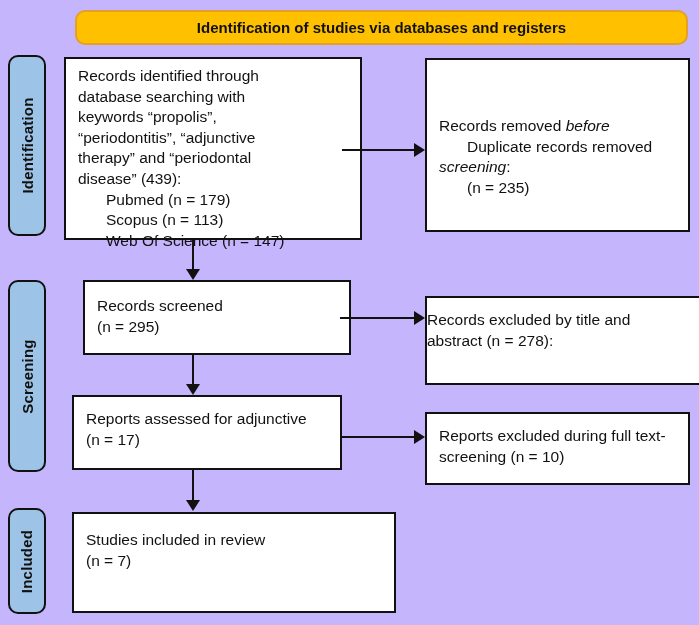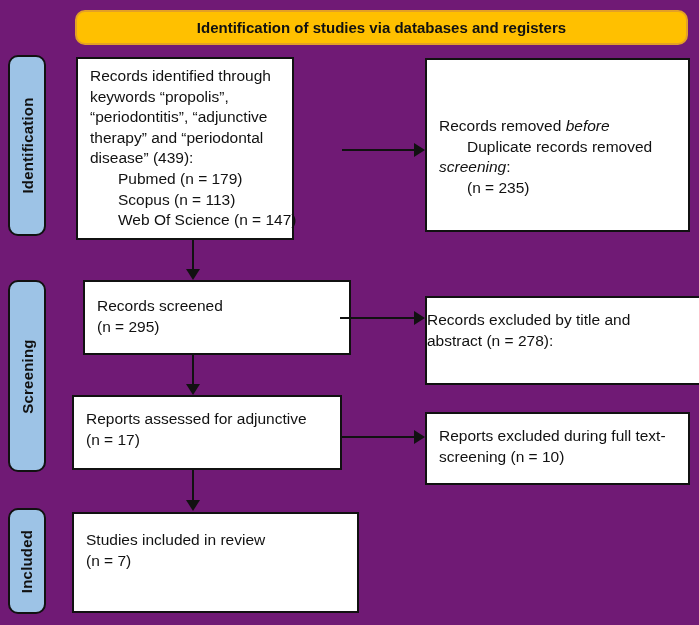--- a/index.html
+++ b/index.html
@@ -8,21 +8,21 @@
     --stage-fill: #9DC3E6;
     --ink: #111111;
   }
   * { margin: 0; padding: 0; box-sizing: border-box; }
   html, body { background: #ffffff; }
   body { font-family: "Liberation Sans", "DejaVu Sans", sans-serif; color: var(--ink); }
   .canvas {
     position: relative;
     width: 699px;
     height: 625px;
-    background: #701a75;
+    background: #c4b5fd;
     overflow: hidden;
   }
   
   .banner {
     position: absolute;
     left: 75px; top: 10px; width: 613px; height: 35px;
     background: var(--header-fill);
     border: 2px solid var(--header-border);
     border-radius: 10px;
     display: flex; align-items: center; justify-content: center;
@@ -50,27 +50,27 @@
   .box {
     position: absolute;
     background: #ffffff;
     border: 2px solid var(--ink);
     font-size: 15.5px;
     line-height: 20.6px;
   }
   .box .ln { white-space: nowrap; }
   .box .sub { padding-left: 28px; }
   .it { font-style: italic; }
-  .box-identified { left: 76px;  top: 57px;  width: 218px; height: 183px; padding: 7px 6px 0 12px; }
+  .box-identified { left: 64px;  top: 57px;  width: 298px; height: 183px; padding: 7px 6px 0 12px; }
   .box-removed    { left: 425px; top: 58px;  width: 265px; height: 174px; padding: 56px 6px 0 12px; }
   .box-screened   { left: 72px;  top: 280px; width: 268px; height: 75px;  padding: 14px 6px 0 12px; margin-left: 11px; }
   .box-excl-title { left: 425px; top: 296px; width: 294px; height: 89px;  padding: 12px 6px 0 0; }
   .box-assessed   { left: 72px;  top: 395px; width: 270px; height: 75px;  padding: 12px 6px 0 12px; }
   .box-excl-ft    { left: 425px; top: 412px; width: 265px; height: 73px;  padding: 12px 6px 0 12px; }
-  .box-included   { left: 72px;  top: 512px; width: 287px; height: 101px; padding: 16px 6px 0 12px; }
+  .box-included   { left: 72px;  top: 512px; width: 324px; height: 101px; padding: 16px 6px 0 12px; }
   
   .vline { position: absolute; width: 2px; background: var(--ink); }
   .hline { position: absolute; height: 2px; background: var(--ink); }
   .head-down {
     position: absolute; width: 0; height: 0;
     border-left: 7px solid transparent;
     border-right: 7px solid transparent;
     border-top: 11px solid var(--ink);
   }
   .head-right {
@@ -106,20 +106,21 @@
   </div>
   <div class="stage stage-screening">
     <span class="vtext">Screening</span>
   </div>
   <div class="stage stage-included">
     <span class="vtext">Included</span>
   </div>
 
   <div class="box box-identified">
     <div class="ln">Records identified through</div>
+    <div class="ln">database searching with</div>
     <div class="ln">keywords “propolis”,</div>
     <div class="ln">“periodontitis”, “adjunctive</div>
     <div class="ln">therapy” and “periodontal</div>
     <div class="ln">disease” (439):</div>
     <div class="ln sub">Pubmed (n = 179)</div>
     <div class="ln sub">Scopus (n = 113)</div>
     <div class="ln sub">Web Of Science (n = 147)</div>
   </div>
 
   <div class="box box-removed">

